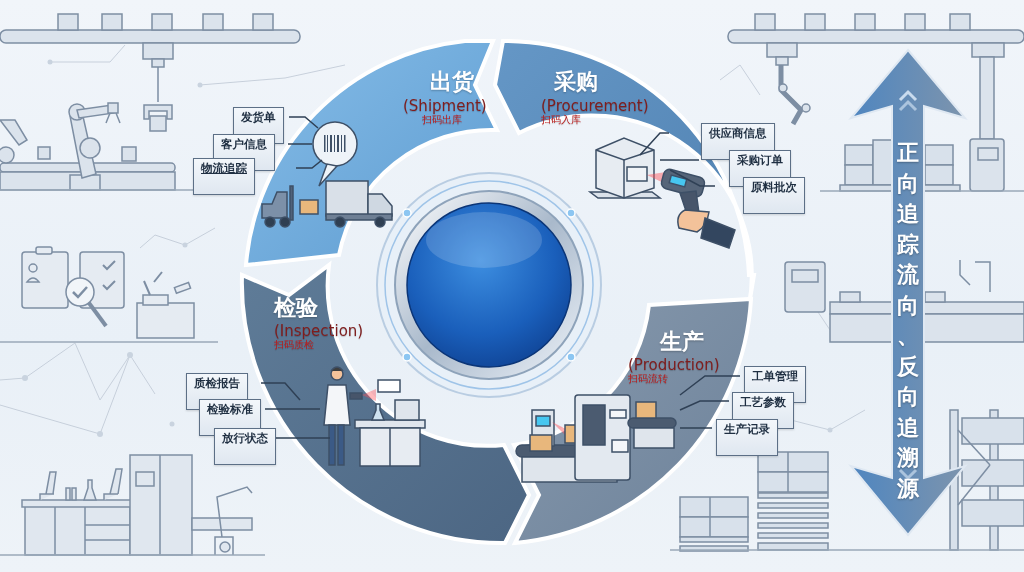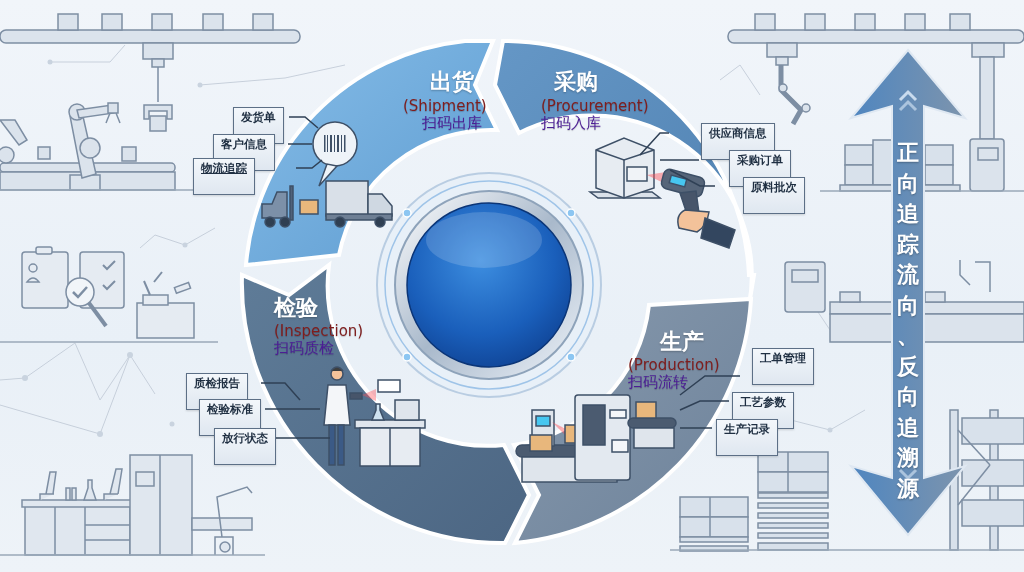--- a/index.html
+++ b/index.html
@@ -13,21 +13,21 @@
   svg.bg { position:absolute; left:0; top:0; }
   .seg-title {
     position:absolute; color:#fff; font-weight:bold; font-size:22px;
     text-shadow: 0 1px 2px rgba(0,0,0,0.25); line-height:1.05;
   }
   .seg-en {
     position:absolute; color:#7f1d1d; font-size:15px; line-height:1.2;
     text-shadow: 0 1px 1px rgba(0,0,0,0.2);
   }
   .seg-sub {
-    position:absolute; color:#4c1d95; font-size:15px; line-height:1.2;
+    position:absolute; color:#b91c1c; font-size:10px; line-height:1.2;
     text-shadow: 0 1px 1px rgba(0,0,0,0.2);
   }
   .tag {
     position:absolute; height:37px; padding:0 7px;
     background: linear-gradient(180deg,#f3f7fb,#dfe7f0);
     border:1.5px solid #5c6f86; border-radius:0;
     font-size:11.5px; font-weight:bold; color:#1f2f42;
     line-height:18px; white-space:nowrap;
     box-shadow: 0 1px 2px rgba(0,0,0,0.15);
   }
@@ -386,21 +386,21 @@
 <div class="tag" style="left:193px;top:158px;text-decoration:underline;">物流追踪</div>
 
 <div class="tag" style="left:701px;top:123px;">供应商信息</div>
 <div class="tag" style="left:729px;top:150px;">采购订单</div>
 <div class="tag" style="left:743px;top:177px;">原料批次</div>
 
 <div class="tag" style="left:186px;top:373px;">质检报告</div>
 <div class="tag" style="left:199px;top:399px;">检验标准</div>
 <div class="tag" style="left:214px;top:428px;">放行状态</div>
 
-<div class="tag" style="left:744px;top:348px;margin-left:8px;">工单管理</div>
+<div class="tag" style="left:744px;top:366px;">工单管理</div>
 <div class="tag" style="left:732px;top:392px;">工艺参数</div>
 <div class="tag" style="left:716px;top:419px;">生产记录</div>
 
 
 <div class="arrow-text">
   <span>正</span>
   <span>向</span>
   <span>追</span>
   <span>踪</span>
   <span>流</span>

